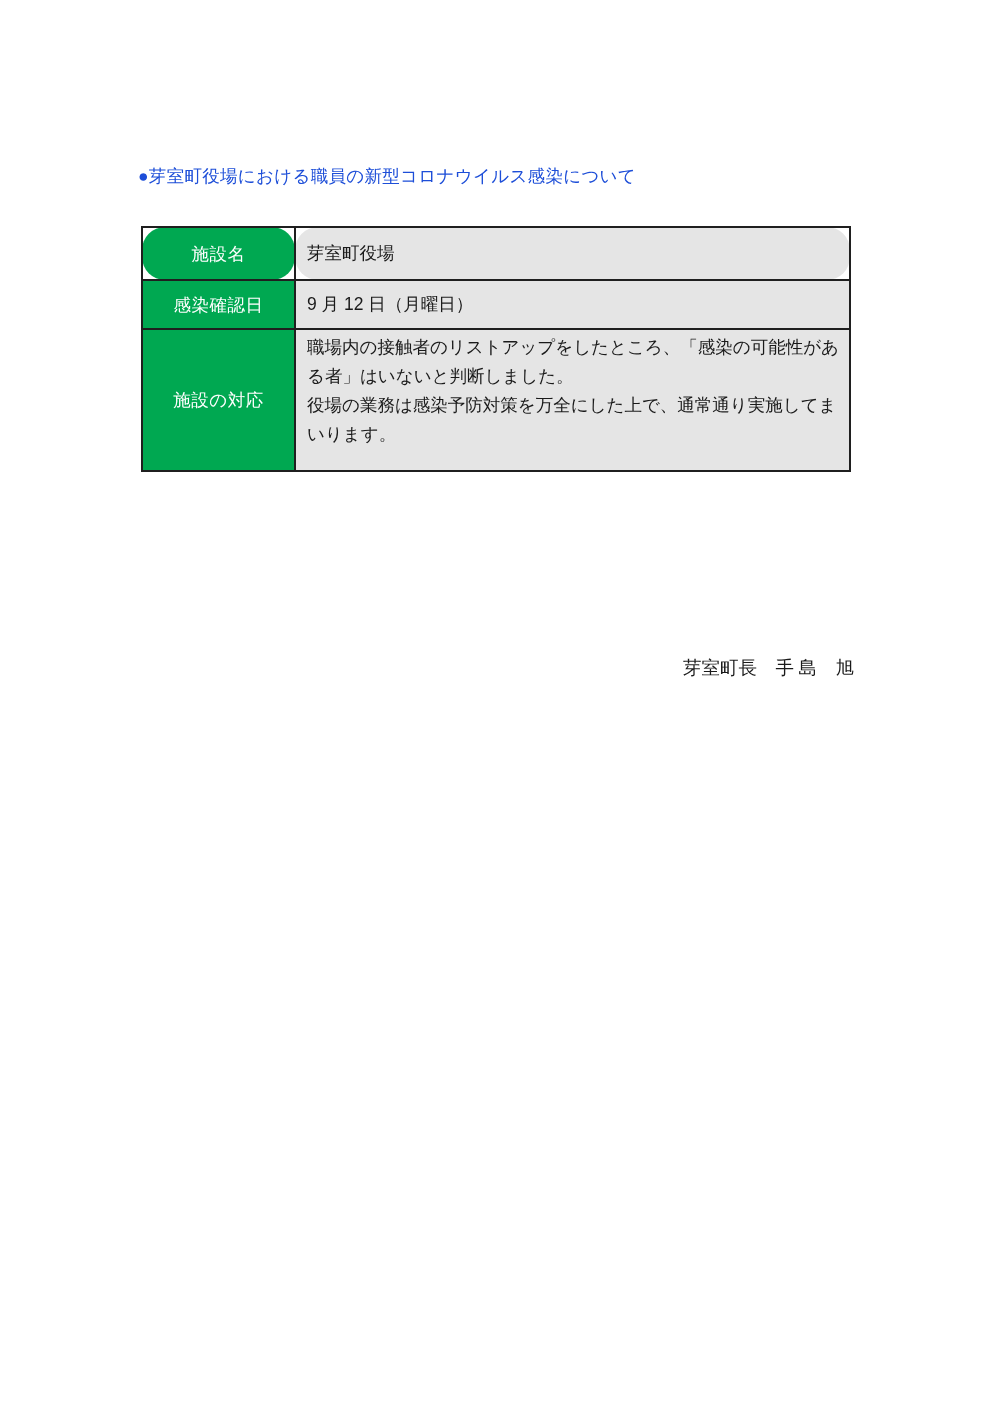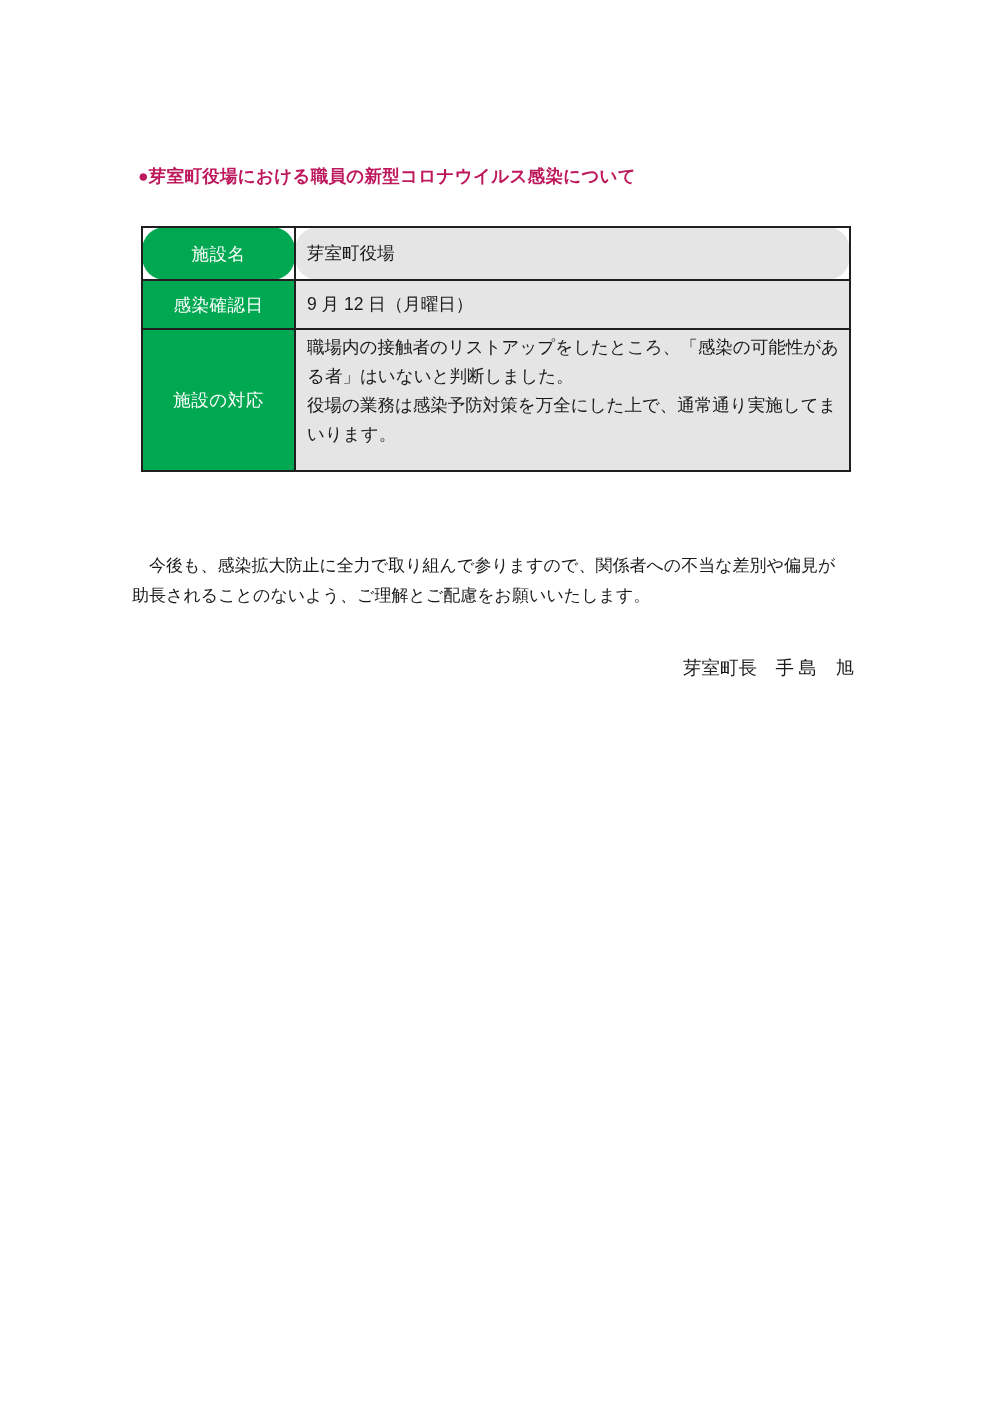--- a/index.html
+++ b/index.html
@@ -16,23 +16,22 @@
     font-family: "Liberation Sans", "DejaVu Sans", sans-serif;
     color: #1a1a1a;
   }
   .doc-title {
     position: absolute;
     left: 138px;
     top: 165px;
     font-size: 17.5px;
     line-height: 22px;
     letter-spacing: 0.3px;
-    color: #be185d;
+    color: #1d4ed8;
     white-space: nowrap;
-    font-weight: bold;
   }
   table.info-table {
     position: absolute;
     left: 141px;
     top: 226px;
     width: 710px;
     border-collapse: collapse;
     table-layout: fixed;
   }
   table.info-table td {
@@ -108,17 +107,16 @@
       <tr>
         <td class="label-cell">施設の対応</td>
         <td class="value-cell value-cell-multiline">
           <div class="value-line">職場内の接触者のリストアップをしたところ、「感染の可能性がある者」はいないと判断しました。</div>
           <div class="value-line">役場の業務は感染予防対策を万全にした上で、通常通り実施してまいります。</div>
         </td>
       </tr>
     </tbody>
   </table>
 
-  <div class="closing-paragraph">　今後も、感染拡大防止に全力で取り組んで参りますので、関係者への不当な差別や偏見が助長されることのないよう、ご理解とご配慮をお願いいたします。</div>
 
   <div class="signature-line">芽室町長　手 島　旭</div>
 
 </div>
 
 </body></html>

